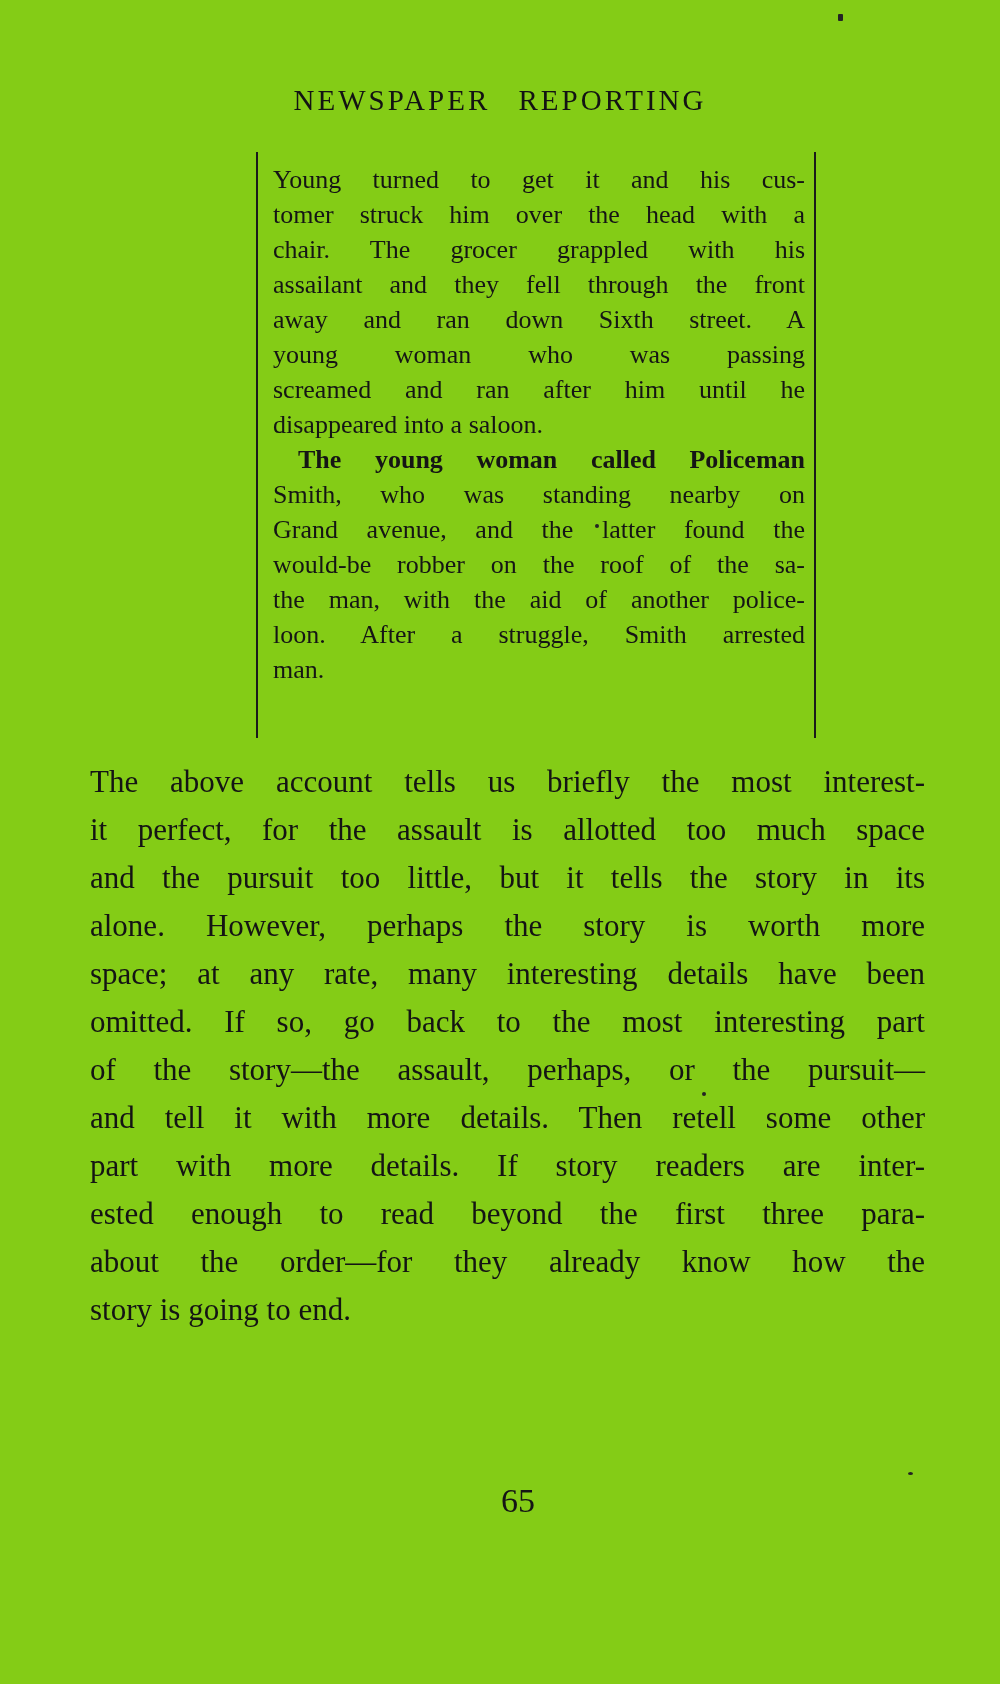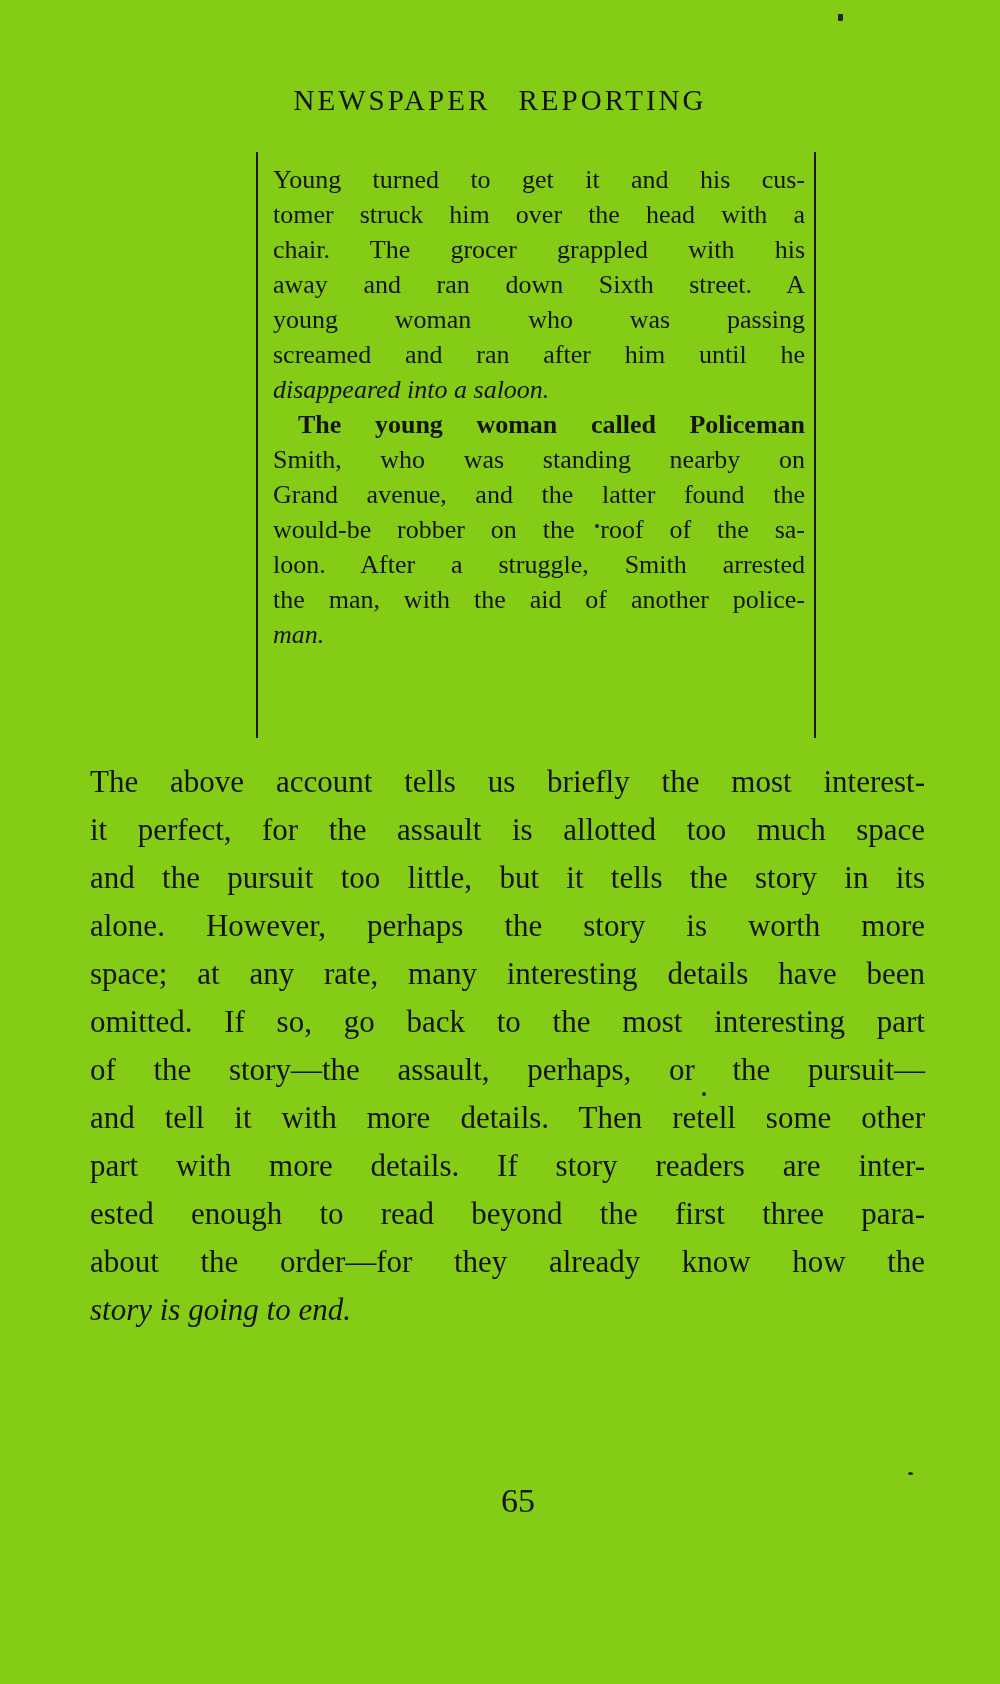--- a/index.html
+++ b/index.html
@@ -63,21 +63,20 @@
   }
   .qpara2 .tline:first-child { text-indent: 25px; font-weight: bold; }
   
   .tline {
     text-align: justify;
     text-align-last: justify;
     white-space: normal;
   }
   .tline.last {
     text-align-last: left;
-    font-style: italic;
   }
   
   .body-text {
     position: absolute;
     left: 90px;
     top: 758px;
     width: 835px;
     font-size: 31px;
     line-height: 48px;
     color: #141414;
@@ -110,32 +109,33 @@
   <h1 class="header">NEWSPAPER REPORTING</h1>
 
   <div class="quote-block">
     <div class="rule rule-left"></div>
     <div class="rule rule-right"></div>
     <div class="quote-text">
       <div class="qpara qpara1">
           <div class="tline">Young turned to get it and his cus-</div>
           <div class="tline">tomer struck him over the head with a</div>
           <div class="tline">chair.  The grocer grappled with his</div>
+          <div class="tline">assailant and they fell through the front</div>
           <div class="tline">away and ran down Sixth street.  A</div>
           <div class="tline">young woman who was passing</div>
           <div class="tline">screamed and ran after him until he</div>
           <div class="tline last">disappeared into a saloon.</div>
         </div>
       <div class="qpara qpara2">
           <div class="tline">The young woman called Policeman</div>
           <div class="tline">Smith, who was standing nearby on</div>
           <div class="tline">Grand avenue, and the latter found the</div>
           <div class="tline">would-be robber on the roof of the sa-</div>
+          <div class="tline">the man, with the aid of another police-</div>
           <div class="tline">loon.  After a struggle, Smith arrested</div>
-          <div class="tline">the man, with the aid of another police-</div>
           <div class="tline last">man.</div>
         </div>
     </div>
   </div>
 
   <div class="body-text">
       <div class="tline">The above account tells us briefly the most interest-</div>
       <div class="tline">it perfect, for the assault is allotted too much space</div>
       <div class="tline">and the pursuit too little, but it tells the story in its</div>
       <div class="tline">alone.  However, perhaps the story is worth more</div>

